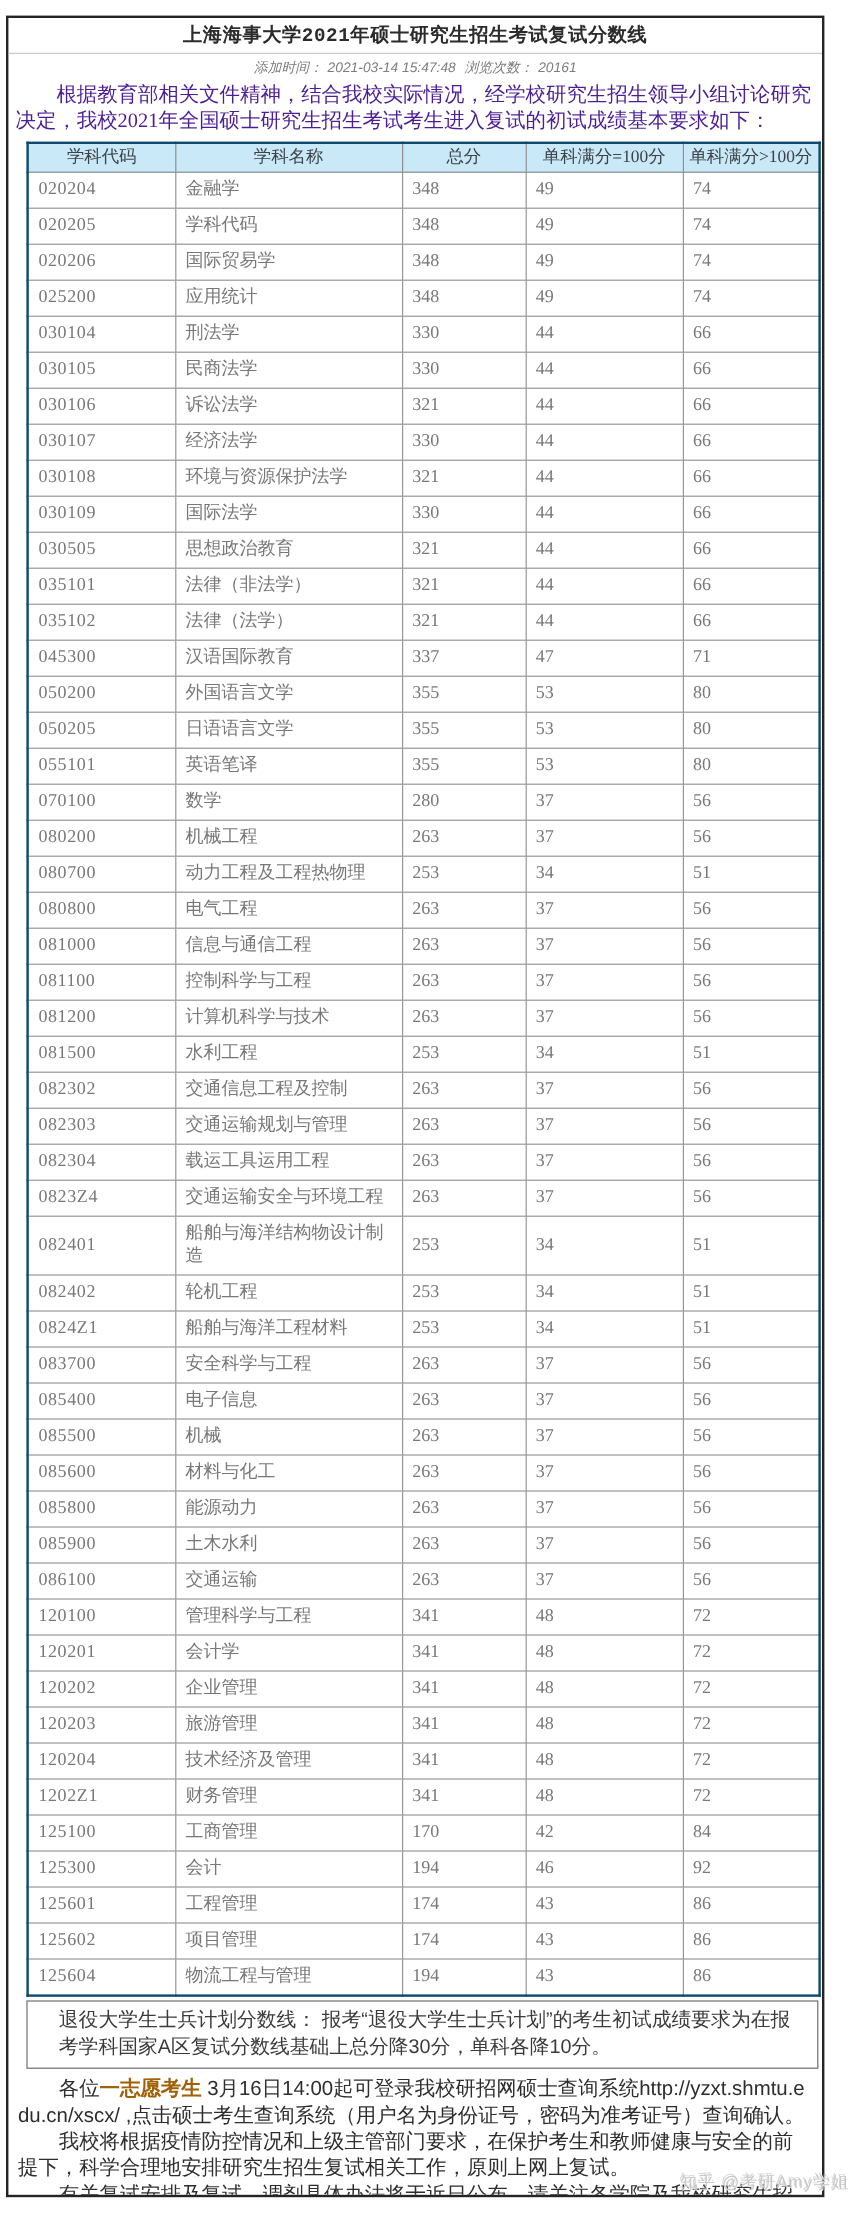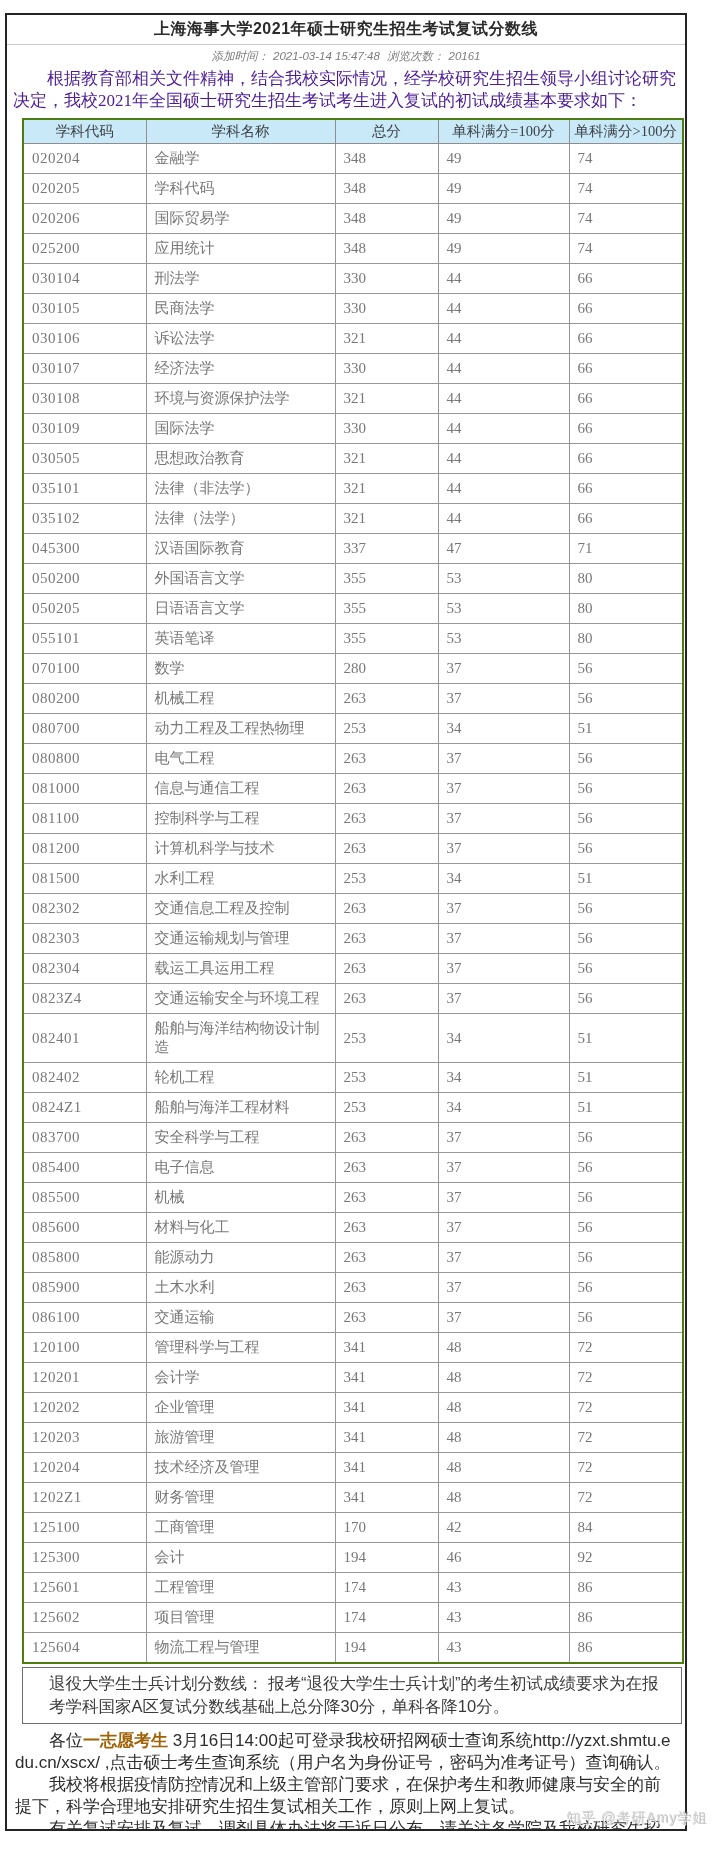--- a/index.html
+++ b/index.html
@@ -1,31 +1,31 @@
 <!DOCTYPE html>
 <html><head>
 <meta charset="utf-8">
 <style>
   html,body{margin:0;padding:0;background:#ffffff;}
   body{width:712px;height:1859px;position:relative;overflow:hidden;
        font-family:"Liberation Sans",sans-serif;-webkit-font-smoothing:antialiased;}
   .frame{position:absolute;left:5px;top:13px;width:682px;height:1818px;
          border:2px solid #242424;background:#ffffff;overflow:hidden;box-sizing:border-box;}
-  .title{font-family:Liberation Sans, sans-serif;font-weight:bold;font-size:16px;
+  .title{font-family:Liberation Mono, monospace;font-weight:bold;font-size:16px;
          color:#2b2b2b;text-align:center;padding:4px 0 4px 0;letter-spacing:.5px;}
   .divider{border-bottom:1px solid #c8c8c8;margin:0;}
   .meta{font-size:11.5px;color:#7d7d7d;text-align:center;padding:4px 0 2px 0;
         font-family:"Liberation Sans",sans-serif;font-style:italic;}
   .meta span{margin:0 2px;}
   .intro{font-family:"Liberation Serif",serif;color:#4c1d95;font-size:17px;
          line-height:22px;margin:2px 0 6px 6px;}
   .intro .iline{white-space:nowrap;overflow:hidden;}
   .intro .indent{text-indent:2em;}
   table.scores{border-collapse:collapse;table-layout:fixed;margin:2px 0 0 15px;
-               width:660px;border:2px solid #4d7c0f;
+               width:660px;border:2px solid #0c4a6e;
                font-family:"Liberation Serif",serif;}
   table.scores col.c0{width:123px;}
   table.scores col.c1{width:189px;}
   table.scores col.c2{width:103px;}
   table.scores col.c3{width:131px;}
   table.scores col.c4{width:114px;}
   table.scores th{background:#c9e8f8;color:#3c4246;font-weight:normal;font-size:14.5px;
                   border:1px solid #8e8e8e;padding:3px 2px;text-align:center;line-height:17px;}
   table.scores td{border:1px solid #979797;color:#787878;font-size:15px;
                   padding:5px 8px;text-align:left;line-height:19px;

